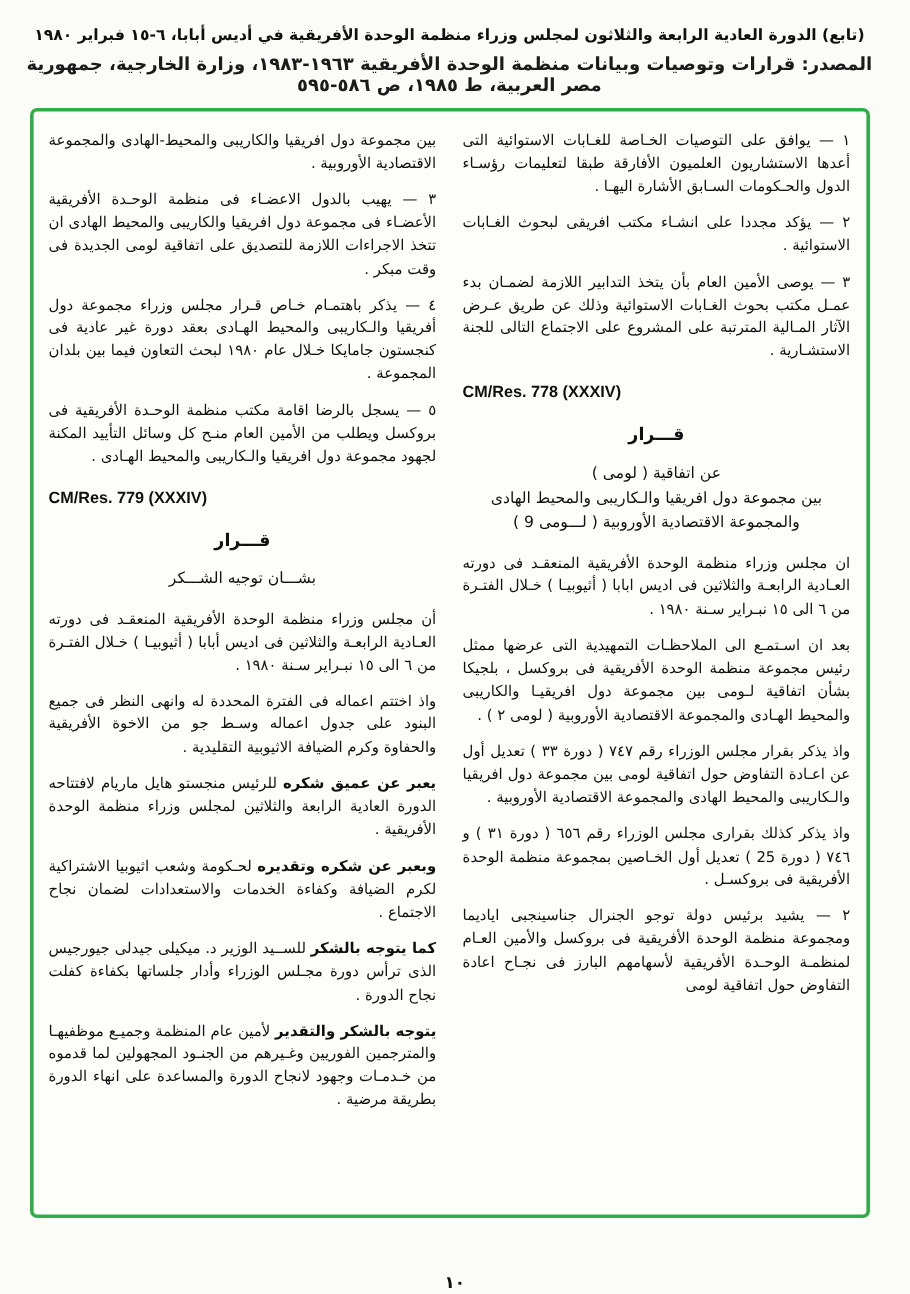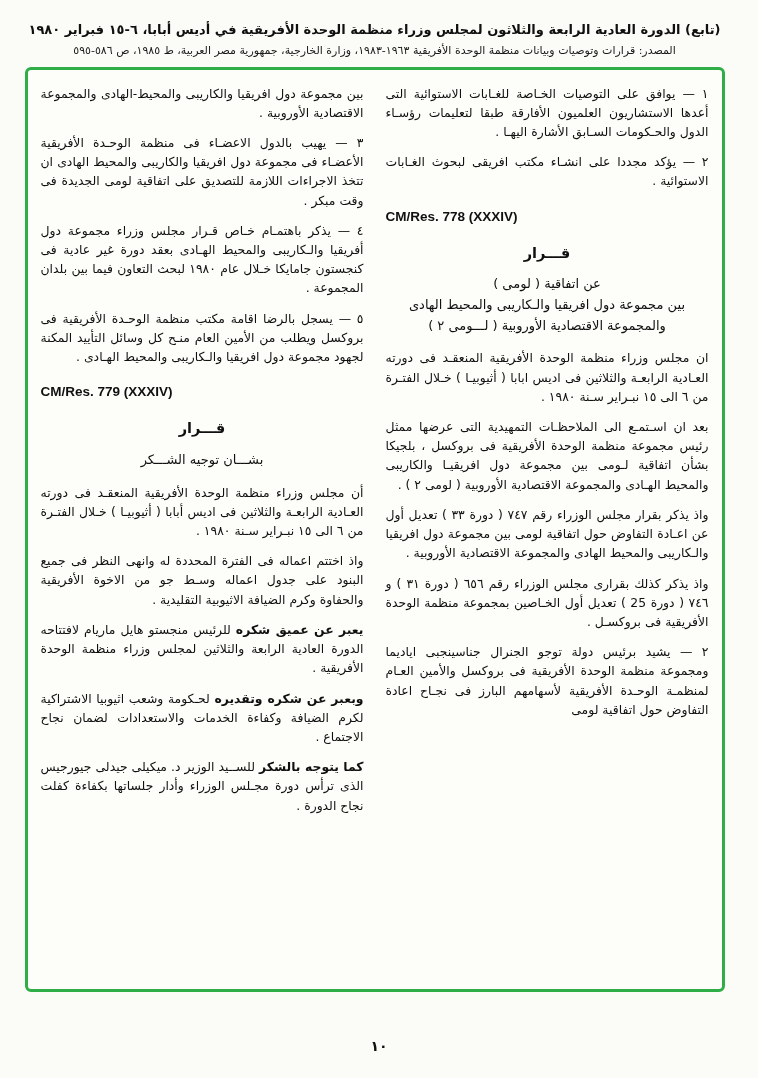--- a/index.html
+++ b/index.html
@@ -14,21 +14,21 @@
     position:relative;
     width:758px; height:1078px;
     padding:20px 16px 0 7px;
   }
   .header { direction:rtl; text-align:center; }
   .header-title {
     font-size:13px; font-weight:bold; line-height:1.5;
     letter-spacing:0;
   }
   .header-source {
-    font-size:11px; font-weight:normal; margin-top:4px; color:#1a1a1a;
+    font-size:15px; font-weight:bold; margin-top:4px; color:#1a1a1a;
   }
   .content-box {
     margin:10px auto 0 auto;
     width:700px; height:925px;
     border:3px solid #2fae48;
     border-radius:6px;
     background:#fdfdfa;
     padding:14px 13px 10px 13px;
     overflow:hidden;
   }
@@ -52,48 +52,49 @@
     text-align:center; font-weight:bold; font-size:14.5px;
     margin:6px 0 10px 0;
   }
   .subtitle-line {
     text-align:center; font-weight:normal; font-size:13px;
     line-height:1.6;
   }
   .subtitle-block { margin-bottom:12px; }
   .lead { font-weight:bold; }
   .footer {
-    position:absolute; left:0; right:0; bottom:24px;
+    position:absolute; left:0; right:0; bottom:1px;
     text-align:center; font-weight:bold; font-size:14px;
   }
 </style>
 </head>
 <body>
 
 <div class="page">
 
   <div class="header">
     <div class="header-title">(تابع) الدورة العادية الرابعة والثلاثون لمجلس وزراء منظمة الوحدة الأفريقية في أديس أبابا، ٦-١٥ فبراير ١٩٨٠</div>
     <div class="header-source">المصدر: قرارات وتوصيات وبيانات منظمة الوحدة الأفريقية ١٩٦٣-١٩٨٣، وزارة الخارجية، جمهورية مصر العربية، ط ١٩٨٥، ص ٥٨٦-٥٩٥</div>
   </div>
 
   <div class="content-box">
     <div class="columns">
 
       <div class="col">
         <div class="num-item">١ — يوافق على التوصيات الخـاصة للغـابات الاستوائية التى أعدها الاستشاريون العلميون الأفارقة طبقا لتعليمات رؤسـاء الدول والحـكومات السـابق الأشارة اليهـا .</div>
         <div class="num-item">٢ — يؤكد مجددا على انشـاء مكتب افريقى لبحوث الغـابات الاستوائية .</div>
+        <div class="num-item">٣ — يوصى الأمين العام بأن يتخذ التدابير اللازمة لضمـان بدء عمـل مكتب بحوث الغـابات الاستوائية وذلك عن طريق عـرض الآثار المـالية المترتبة على المشروع على الاجتماع التالى للجنة الاستشـارية .</div>
 
         <div class="res-line">CM/Res. 778 (XXXIV)</div>
 
         <div class="title-line">قـــرار</div>
         <div class="subtitle-block">
           <div class="subtitle-line">عن اتفاقية ( لومى )</div>
           <div class="subtitle-line">بين مجموعة دول افريقيا والـكاريبى والمحيط الهادى</div>
-          <div class="subtitle-line">والمجموعة الاقتصادية الأوروبية ( لـــومى ٢ )</div>
+          <div class="subtitle-line">والمجموعة الاقتصادية الأوروبية ( لـــومى 9 )</div>
         </div>
 
         <div class="para">ان مجلس وزراء منظمة الوحدة الأفريقية المنعقـد فى دورته العـادية الرابعـة والثلاثين فى اديس ابابا ( أثيوبيـا ) خـلال الفتـرة من ٦ الى ١٥ نبـراير سـنة ١٩٨٠ .</div>
         <div class="para">بعد ان اسـتمـع الى الملاحظـات التمهيدية التى عرضها ممثل رئيس مجموعة منظمة الوحدة الأفريقية فى بروكسل ، بلجيكا بشأن اتفاقية لـومى بين مجموعة دول افريقيـا والكاريبى والمحيط الهـادى والمجموعة الاقتصادية الأوروبية ( لومى ٢ ) .</div>
         <div class="para">واذ يذكر بقرار مجلس الوزراء رقم ٧٤٧ ( دورة ٣٣ ) تعديل أول عن اعـادة التفاوض حول اتفاقية لومى بين مجموعة دول افريقيا والـكاريبى والمحيط الهادى والمجموعة الاقتصادية الأوروبية .</div>
         <div class="para">واذ يذكر كذلك بقرارى مجلس الوزراء رقم ٦٥٦ ( دورة ٣١ ) و ٧٤٦ ( دورة 25 ) تعديل أول الخـاصين بمجموعة منظمة الوحدة الأفريقية فى بروكسـل .</div>
 
         <div class="num-item">٢ — يشيد برئيس دولة توجو الجنرال جناسينجبى اياديما ومجموعة منظمة الوحدة الأفريقية فى بروكسل والأمين العـام لمنظمـة الوحـدة الأفريقية لأسهامهم البارز فى نجـاح اعادة التفاوض حول اتفاقية لومى</div>
       </div>
 
@@ -110,19 +111,20 @@
         <div class="subtitle-block">
           <div class="subtitle-line">بشـــان توجيه الشـــكر</div>
         </div>
 
         <div class="para">أن مجلس وزراء منظمة الوحدة الأفريقية المنعقـد فى دورته العـادية الرابعـة والثلاثين فى اديس أبابا ( أثيوبيـا ) خـلال الفتـرة من ٦ الى ١٥ نبـراير سـنة ١٩٨٠ .</div>
         <div class="para">واذ اختتم اعماله فى الفترة المحددة له وانهى النظر فى جميع البنود على جدول اعماله وسـط جو من الاخوة الأفريقية والحفاوة وكرم الضيافة الاثيوبية التقليدية .</div>
 
         <div class="para"><span class="lead">يعبر عن عميق شكره</span><span> للرئيس منجستو هايل ماريام لافتتاحه الدورة العادية الرابعة والثلاثين لمجلس وزراء منظمة الوحدة الأفريقية .</span></div>
         <div class="para"><span class="lead">وبعبر عن شكره وتقديره</span><span> لحـكومة وشعب اثيوبيا الاشتراكية لكرم الضيافة وكفاءة الخدمات والاستعدادات لضمان نجاح الاجتماع .</span></div>
         <div class="para"><span class="lead">كما يتوجه بالشكر</span><span> للســيد الوزير د. ميكيلى جيدلى جيورجيس الذى ترأس دورة مجـلس الوزراء وأدار جلساتها بكفاءة كفلت نجاح الدورة .</span></div>
+        <div class="para"><span class="lead">يتوجه بالشكر والتقدير</span><span> لأمين عام المنظمة وجميـع موظفيهـا والمترجمين الفوريين وغـيرهم من الجنـود المجهولين لما قدموه من خـدمـات وجهود لانجاح الدورة والمساعدة على انهاء الدورة بطريقة مرضية .</span></div>
       </div>
 
     </div>
   </div>
 
   <div class="footer">١٠</div>
 </div>
 
 </body></html>

